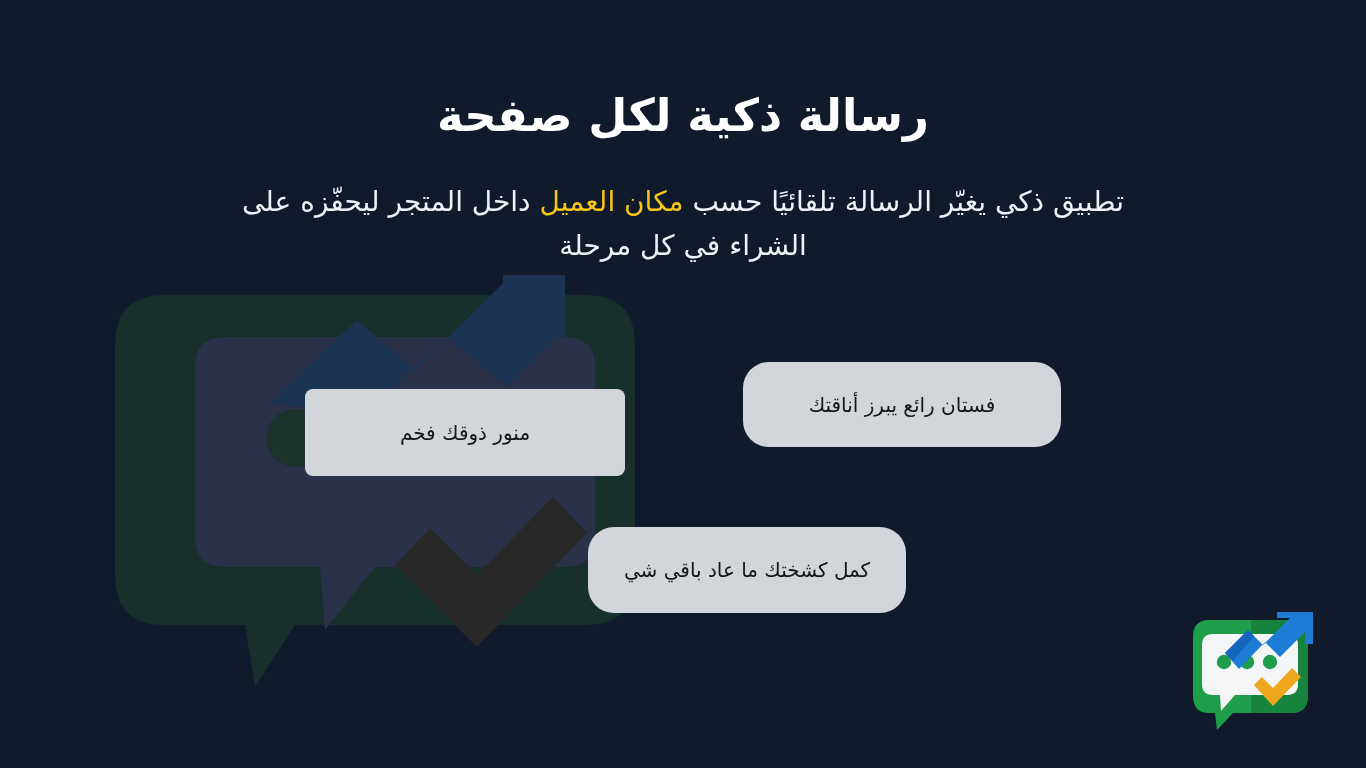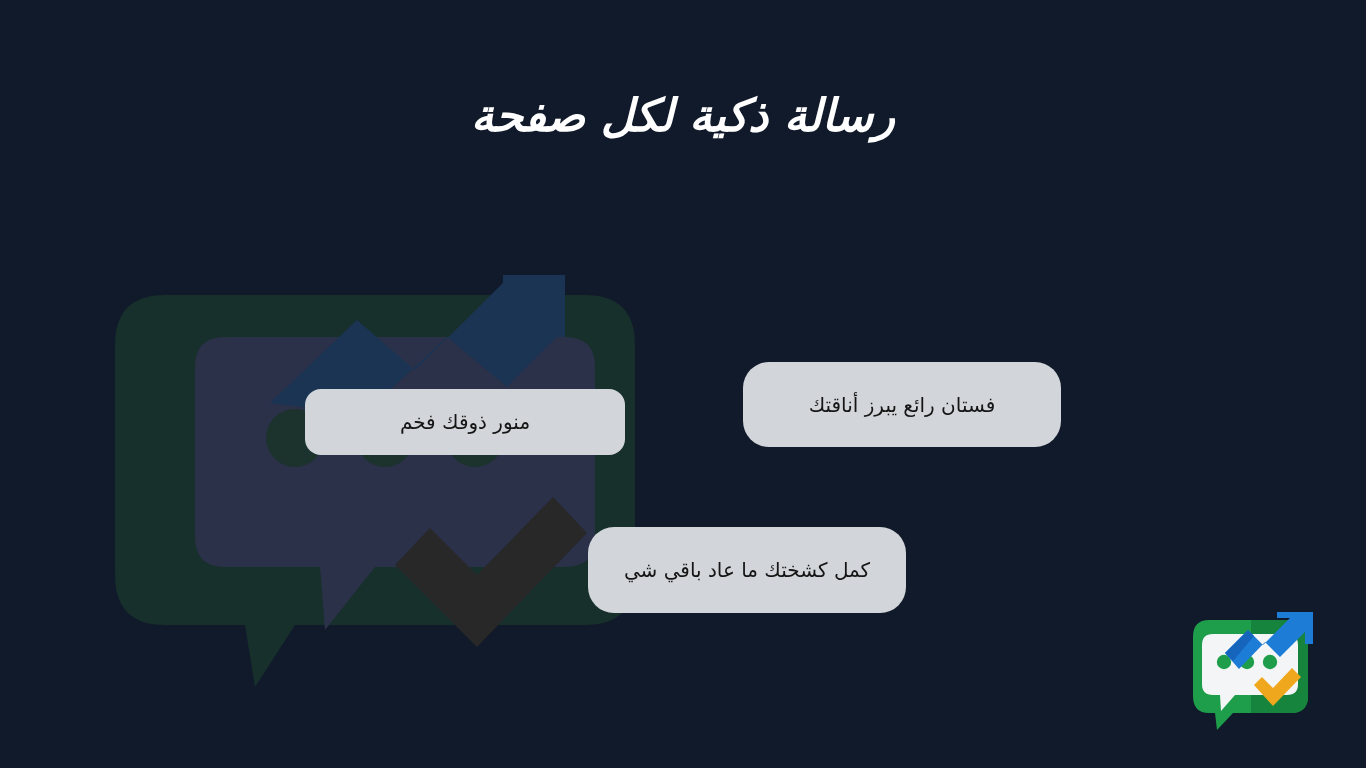--- a/index.html
+++ b/index.html
@@ -38,21 +38,20 @@
     padding-top: 88px;
   }
 
   #page-title {
     color: #ffffff;
     font-size: 45px;
     font-weight: 700;
     line-height: 1.25;
     letter-spacing: 0px;
     direction: rtl;
-    font-style: italic;
   }
 
   #subtitle {
     margin-top: 36px;
     color: #eef1f5;
     font-size: 28px;
     font-weight: 400;
     line-height: 1.58;
     direction: rtl;
     width: 930px;
@@ -75,21 +74,21 @@
     justify-content: center;
     font-size: 20px;
     font-weight: 400;
     direction: rtl;
     text-align: center;
     z-index: 6;
     padding: 4px 26px;
     white-space: nowrap;
   }
 
-  #bubble-1 { left: 305px; top: 389px; width: 320px; height: 66px; border-radius: 16px; }
+  #bubble-1 { left: 305px; top: 389px; width: 320px; height: 87px; border-radius: 8px; }
   #bubble-2 { left: 743px; top: 362px; width: 318px; height: 85px; border-radius: 26px; }
   #bubble-3 { left: 588px; top: 527px; width: 318px; height: 86px; border-radius: 26px; }
 
   
   #brand-logo {
     position: absolute;
     left: 1191px;
     top: 612px;
     width: 125px;
     height: 120px;
@@ -126,20 +125,21 @@
 
   <g>
     <path d="M 300 290 L 335 253 L 382 300 L 458 222 L 492 258
              L 382 372 Z" fill="#282828"></path>
   </g>
 </svg>
 
 <div id="header">
   <h1 id="page-title">رسالة ذكية لكل صفحة</h1>
 
+  <p id="subtitle"><span>تطبيق ذكي يغيّر الرسالة تلقائيًا حسب </span><span class="hl">مكان العميل</span><span> داخل المتجر ليحفّزه على الشراء في كل مرحلة</span></p>
 </div>
 
 <div class="bubble" id="bubble-1">
   <span>منور ذوقك فخم</span>
 </div>
 
 <div class="bubble" id="bubble-2">
   <span>فستان رائع يبرز أناقتك</span>
 </div>
 

